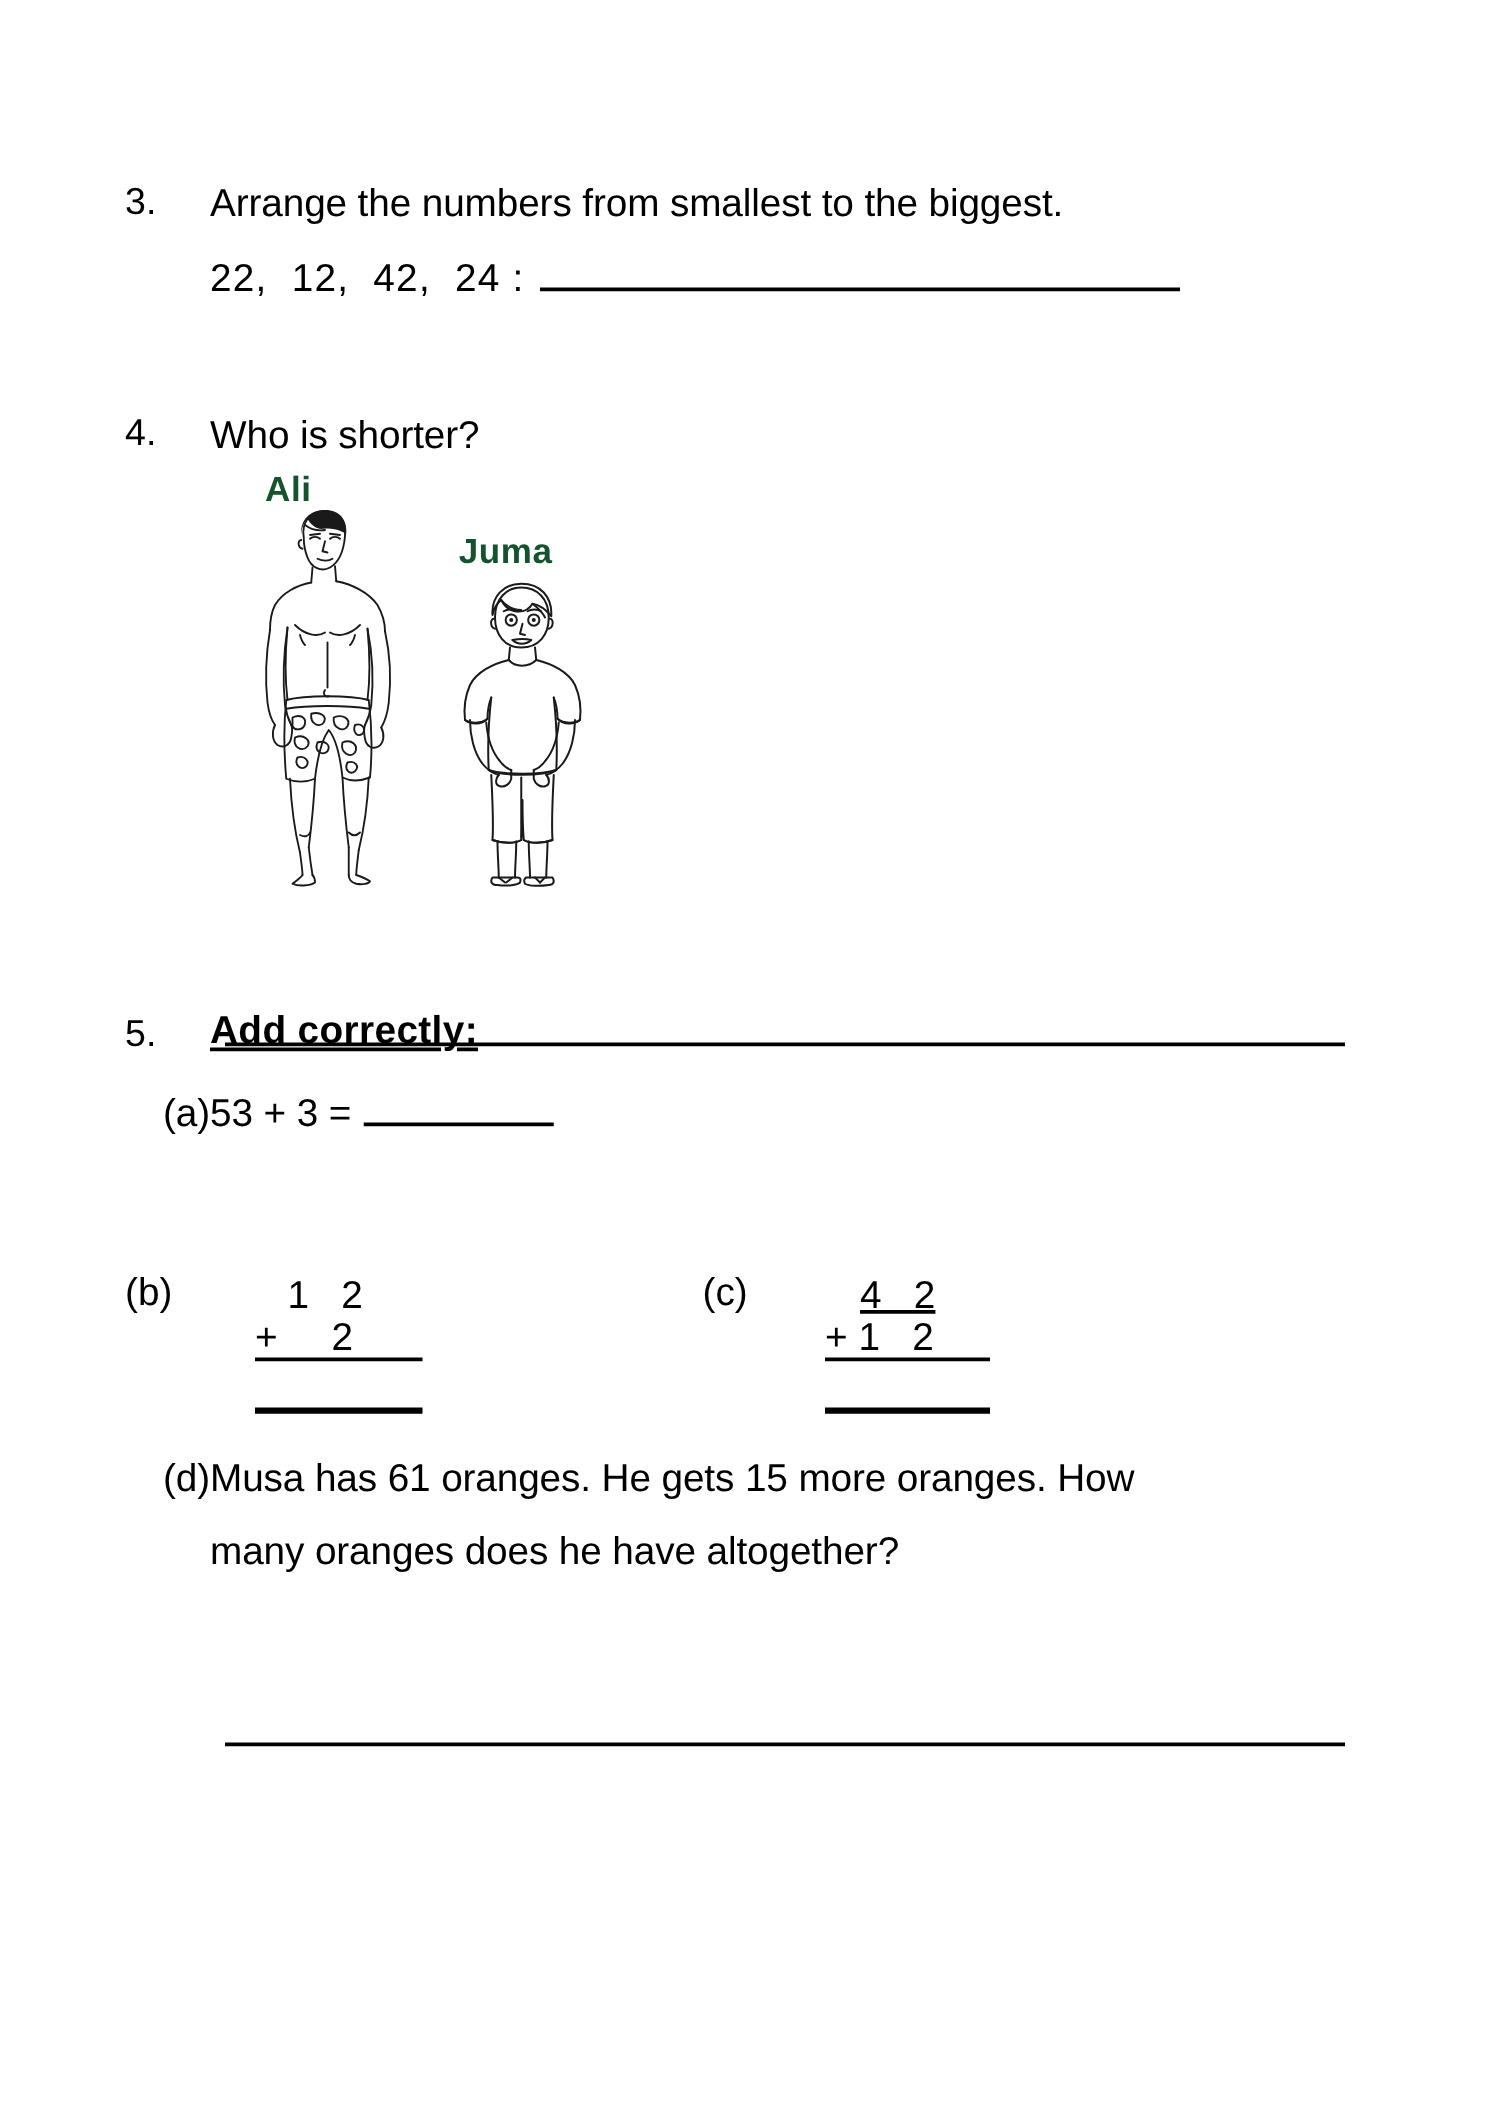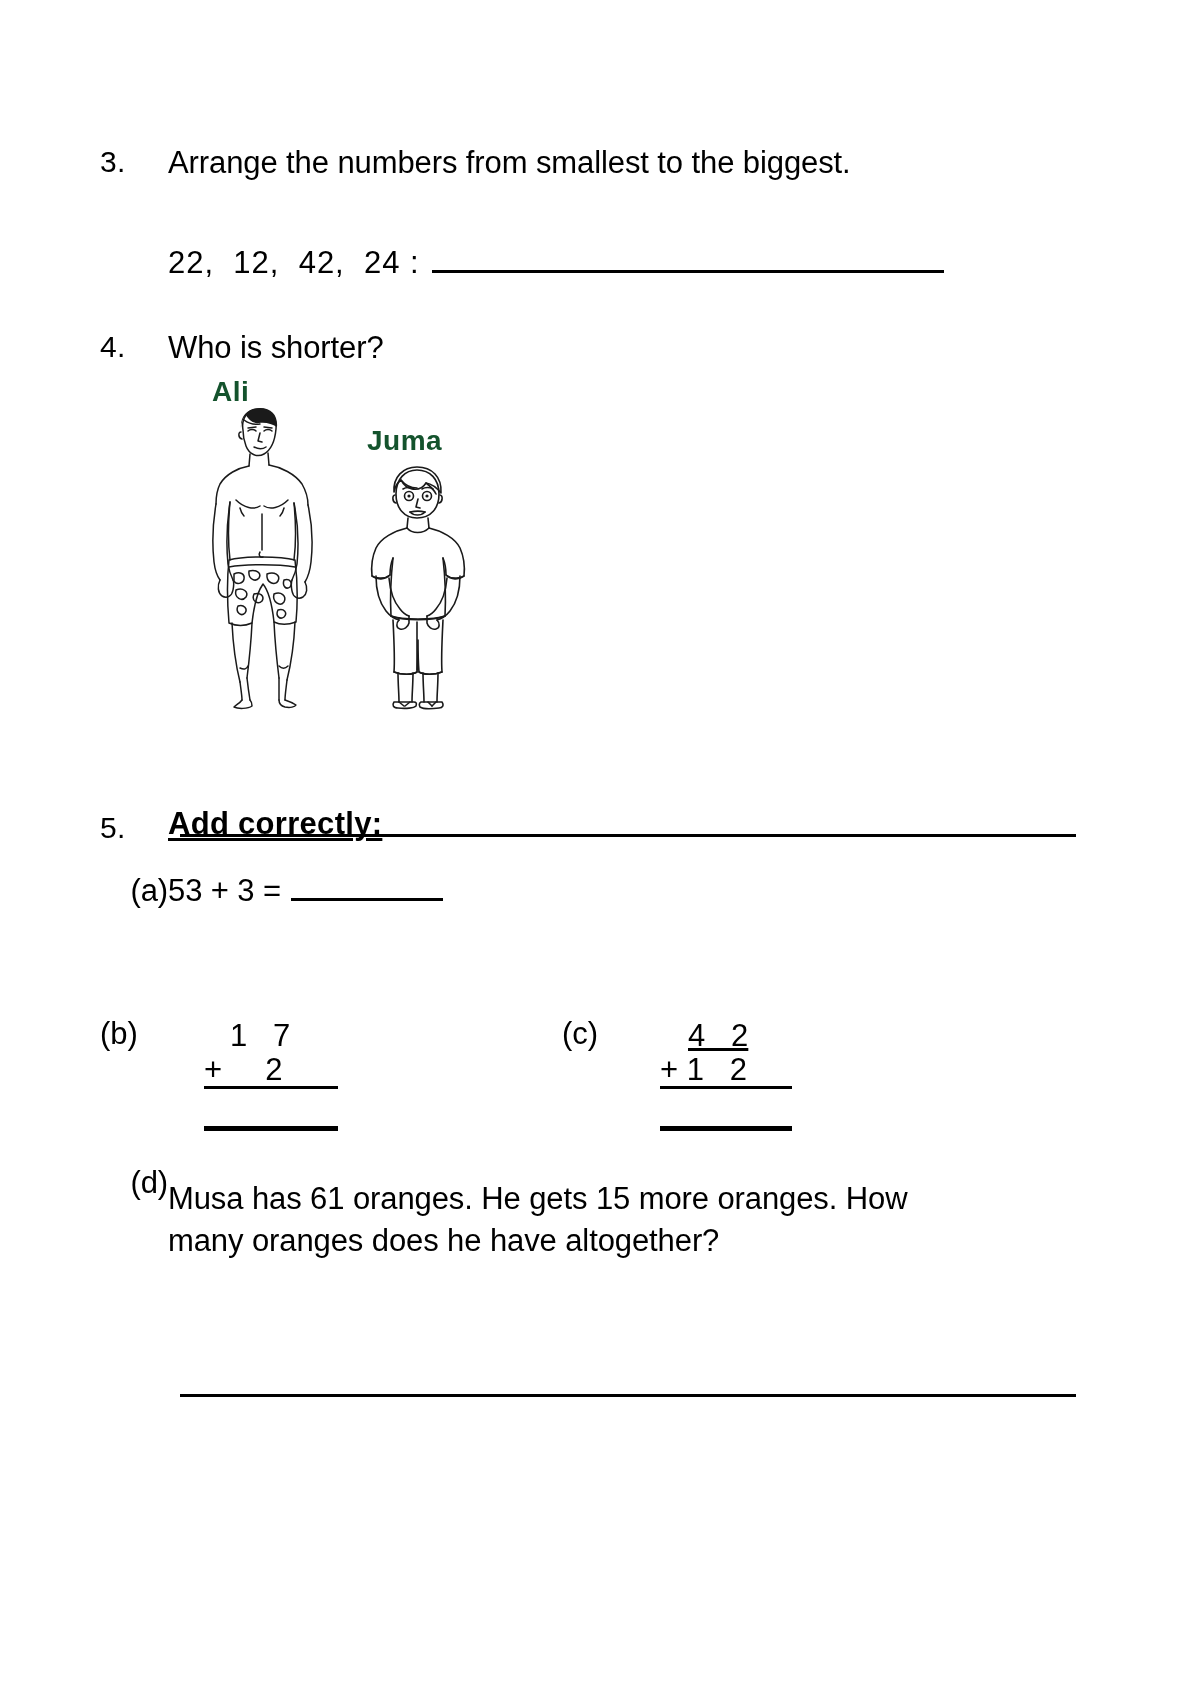--- a/index.html
+++ b/index.html
@@ -106,21 +106,21 @@
 <body>
 
 <div id="page">
 
   <div class="q-row" style="left:100px; top:140px;">
     <span class="q-num" style="width:68px;">3.</span>
     <span class="q-body">Arrange the numbers from smallest to the biggest.</span>
   </div>
 
   <div class="q-row" style="left:168px; top:200px; align-items:baseline;">
-    <span class="q-body" style="letter-spacing:1px; white-space:pre;margin-top:40px;">22,  12,  42,  24 :</span>
+    <span class="q-body" style="letter-spacing:1px; white-space:pre;">22,  12,  42,  24 :</span>
     <span class="blank" style="width:512px; margin-left:12px;"></span>
   </div>
 
   <div class="q-row" style="left:100px; top:325px;">
     <span class="q-num" style="width:68px;">4.</span>
     <span class="q-body">Who is shorter?</span>
   </div>
 
   <div class="fig-label" style="left:212px; top:378px;">Ali</div>
 
@@ -277,34 +277,34 @@
     <span class="bold-underline">Add correctly:</span>
   </div>
 
   <div class="q-row" style="left:100px; top:868px; align-items:baseline;">
     <span class="q-body" style="width:68px;">(a)</span>
     <span class="q-body">53 + 3 =</span>
     <span class="blank" style="width:152px; margin-left:10px;"></span>
   </div>
 
   <div class="sum-label" style="left:100px; top:1018px;">(b)</div>
-  <div class="sum-top" style="left:230px; top:1018px; font-size:31px;">1   7</div>
+  <div class="sum-top" style="left:230px; top:1018px; font-size:31px;">1   2</div>
   <div class="sum-add" style="left:204px; top:1052px; font-size:31px;">+     2</div>
   <div class="sum-bar" style="left:204px; top:1086px; width:134px;"></div>
   <div class="sum-answer-bar" style="left:204px; top:1126px; width:134px;"></div>
 
   <div class="sum-label" style="left:562px; top:1018px;">(c)</div>
   <div class="sum-top" style="left:688px; top:1018px; font-size:31px;text-decoration:underline;">4   2</div>
   <div class="sum-add" style="left:660px; top:1052px; font-size:31px;">+ 1   2</div>
   <div class="sum-bar" style="left:660px; top:1086px; width:132px;"></div>
   <div class="sum-answer-bar" style="left:660px; top:1126px; width:132px;"></div>
 
   <div class="q-row" style="left:100px; top:1160px;">
     <span class="q-body" style="width:68px;">(d)</span>
-    <span class="q-body" style="max-width:840px;margin-top:16px;">Musa has 61 oranges. He gets 15 more oranges. How</span>
+    <span class="q-body" style="max-width:840px;">Musa has 61 oranges. He gets 15 more oranges. How</span>
   </div>
   <div class="q-row" style="left:168px; top:1218px;">
     <span class="q-body">many oranges does he have altogether?</span>
   </div>
 
   <div class="hrule" style="left:180px; top:1394px; width:896px;"></div>
 
 </div>
 
 </body></html>

